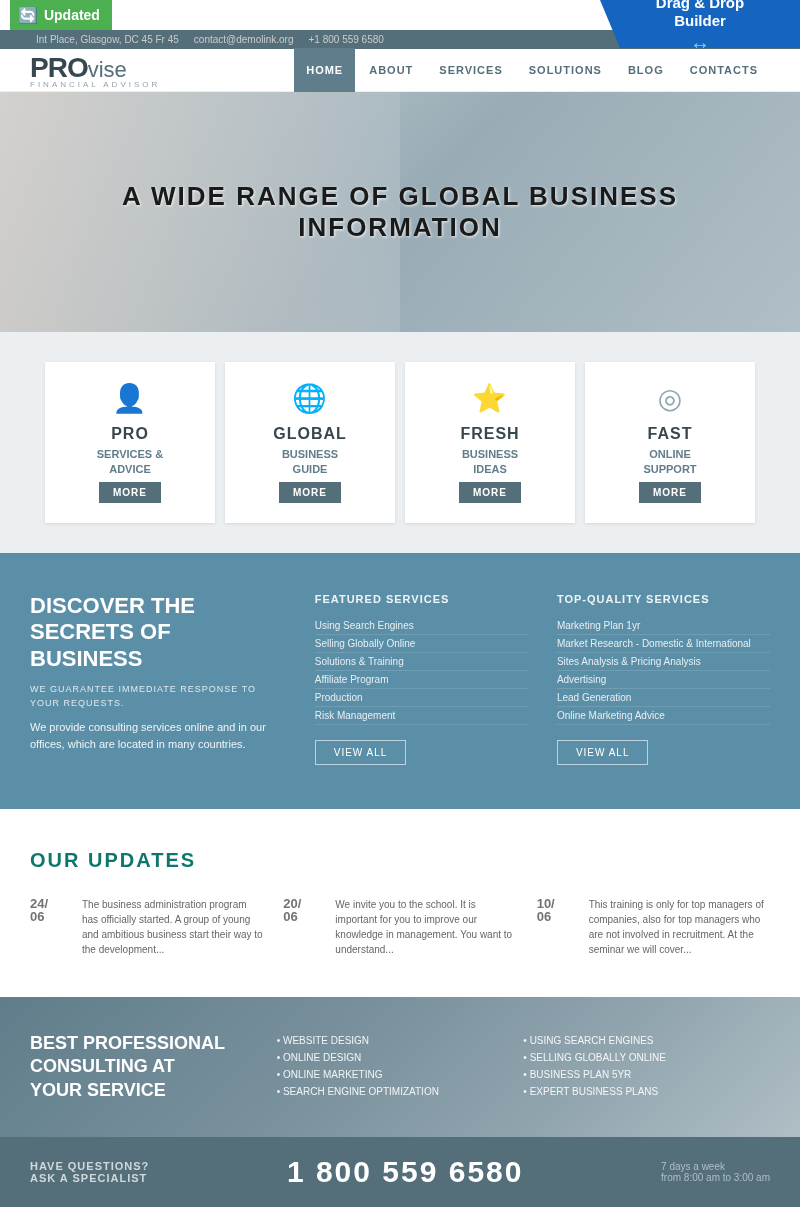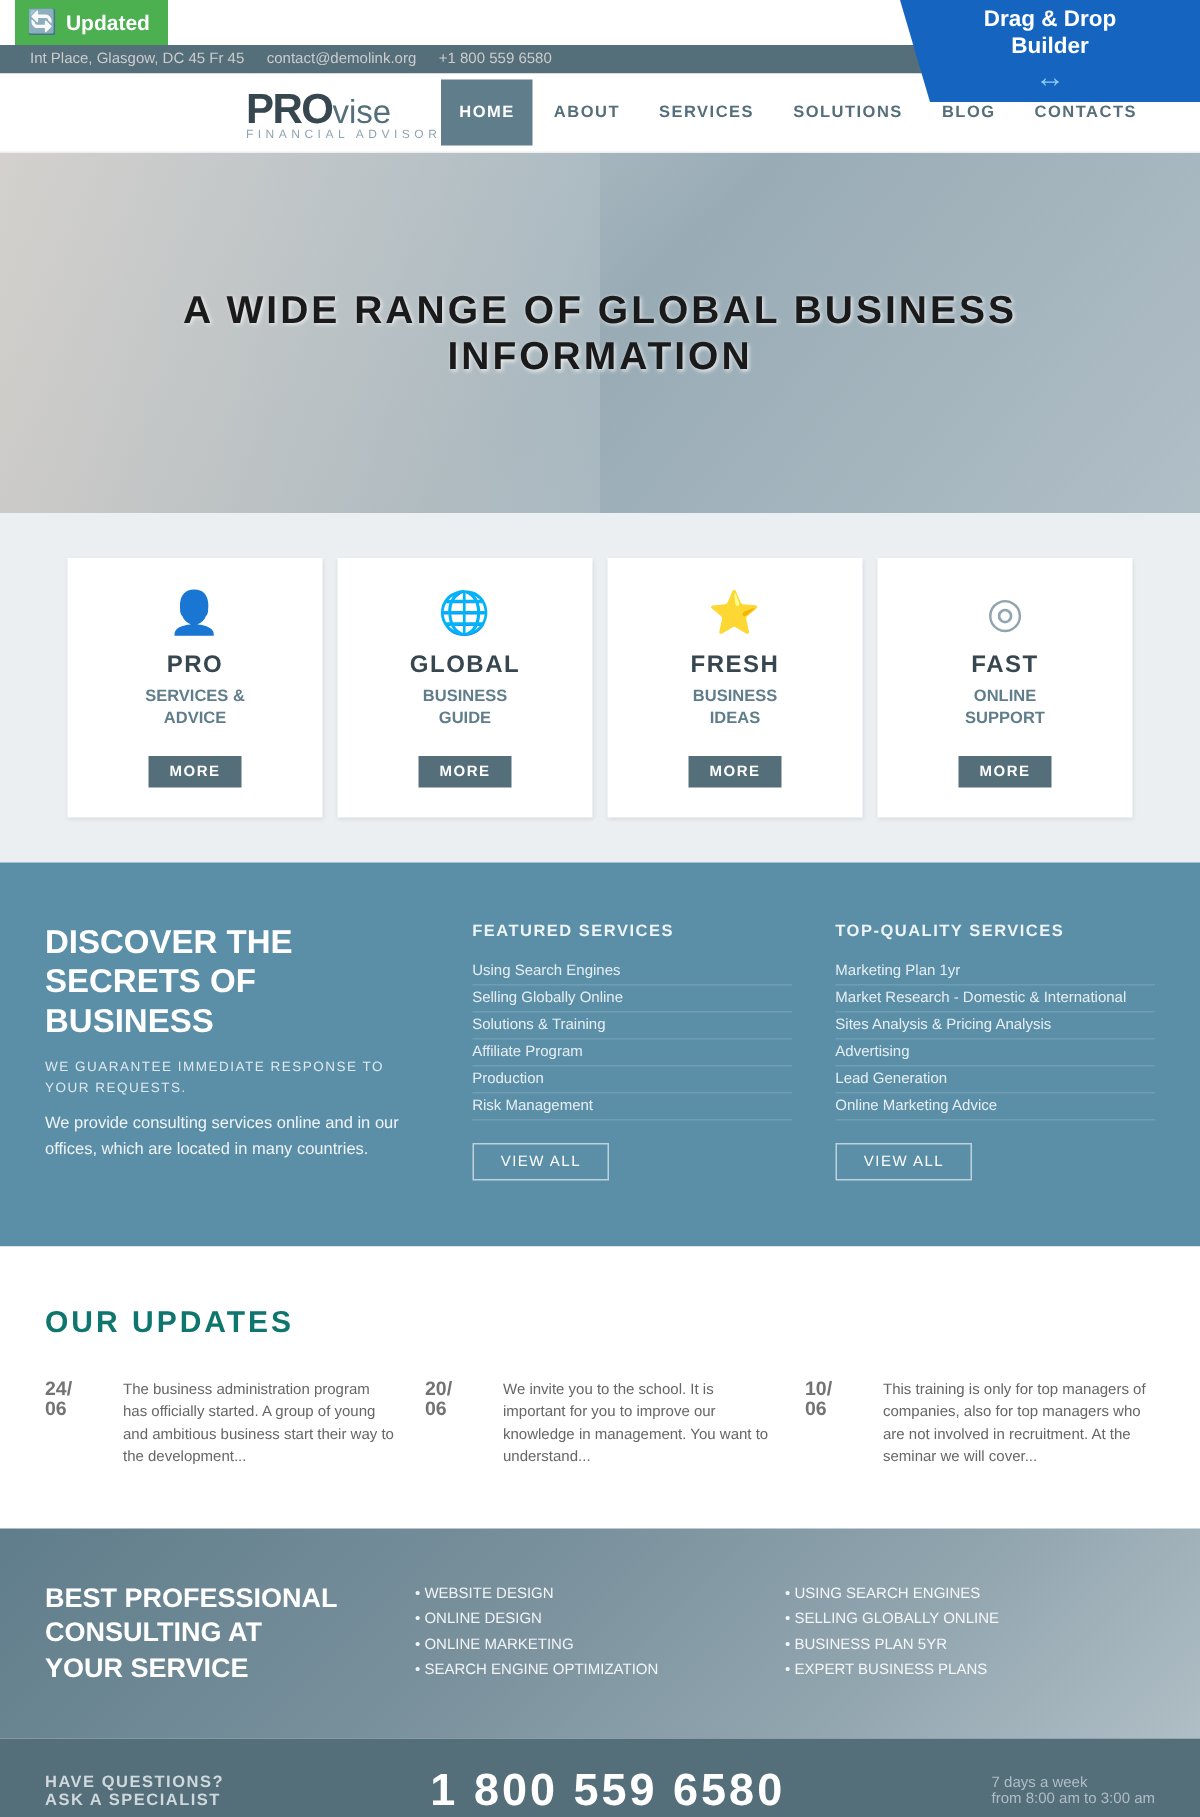--- a/index.html
+++ b/index.html
@@ -32,58 +32,58 @@
     }
     .drag-drop-badge {
       background: #1565c0;
       color: #fff;
       font-weight: bold;
       font-size: 15px;
       padding: 4px 12px;
       text-align: center;
       line-height: 1.2;
       clip-path: polygon(0 0, 100% 0, 100% 100%, 10% 100%);
-      height: 68px;
+      height: 48px;
       display: flex;
       flex-direction: column;
       align-items: center;
       justify-content: center;
       position: absolute;
       right: 0;
       top: 0;
       width: 200px;
     }
     .drag-drop-badge .arrows {
       font-size: 20px;
       color: #90caf9;
     }
 
     
     .contact-bar {
       background: #546e7a;
       color: #ccc;
       font-size: 10px;
-      padding: 4px 20px;
+      padding: 4px 36px;
       display: flex;
       align-items: flex-start;
       justify-content: space-between;
     }
     .contact-bar .left { display: flex; gap: 15px; align-items: center; }
     .contact-bar .right { display: flex; gap: 12px; align-items: center; }
     .contact-bar .social { display: flex; gap: 6px; }
 
     
     .navbar {
       background: #fff;
       display: flex;
       align-items: center;
-      justify-content: flex-end;
+      justify-content: space-between;
       padding: 8px 30px;
       border-bottom: 1px solid #eee;
-      height: 53px;
+      height: 43px;
     }
     .logo-section { display: flex; align-items: center; }
     .logo-pro { font-size: 28px; font-weight: 900; color: #37474f; letter-spacing: -1px; }
     .logo-vise { font-size: 22px; font-weight: 300; color: #546e7a; }
     .logo-sub { font-size: 8px; color: #90a4ae; letter-spacing: 3px; display: block; margin-top: -4px; }
     .nav-links { display: flex; gap: 2px; align-items: center; }
     .nav-links a {
       color: #546e7a;
       text-decoration: none;
       font-size: 11px;
@@ -155,21 +155,21 @@
     }
     .service-card h3 {
       font-size: 16px;
       font-weight: 900;
       color: #37474f;
       letter-spacing: 1px;
     }
     .service-card p {
       font-size: 11px;
       color: #607d8b;
-      margin: 4px 0 16px;
+      margin: 4px 0 4px;
       font-weight: bold;
       line-height: 1.4;
     }
     .more-btn {
       display: inline-block;
       background: #546e7a;
       color: #fff;
       font-size: 10px;
       padding: 5px 14px;
       text-transform: uppercase;

